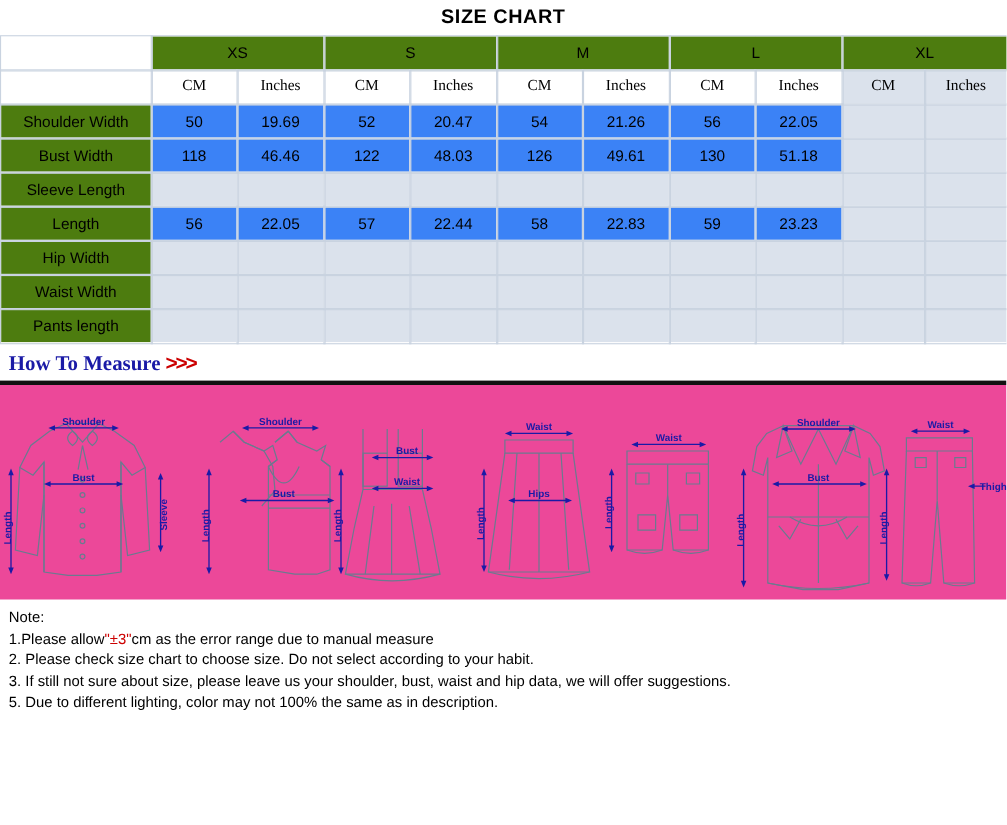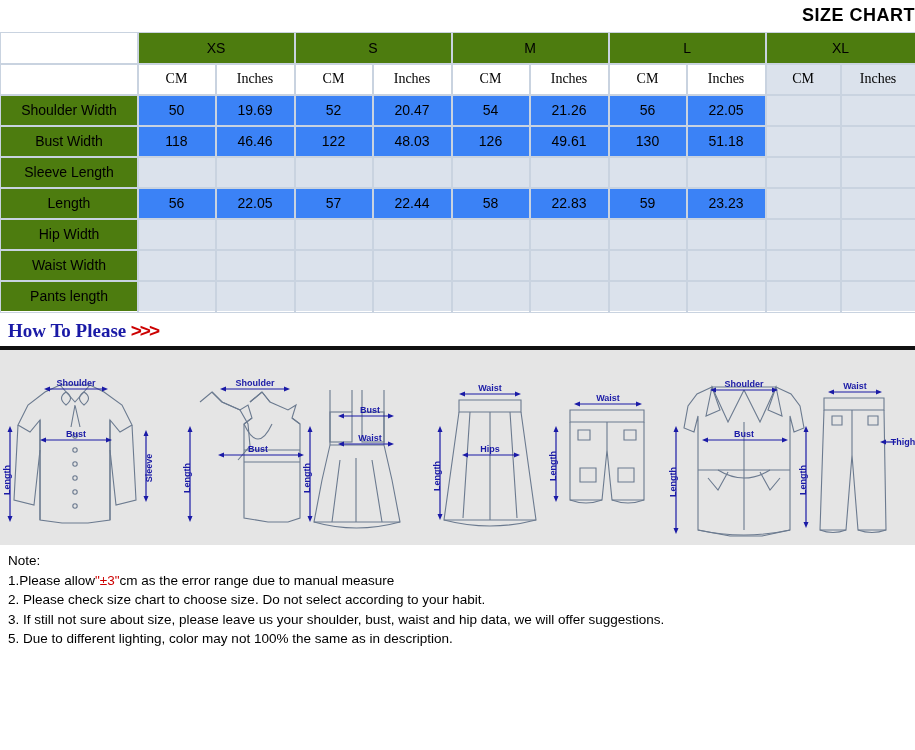--- a/index.html
+++ b/index.html
@@ -15,21 +15,21 @@
     overflow: hidden;
     position: relative;
   }
   .page {
     width: 915px;
     height: 750px;
     position: relative;
   }
   
   .chart-title {
-    text-align: right;
+    text-align: center;
     font-size: 18px;
     font-weight: bold;
     letter-spacing: 0.5px;
     padding: 5px 0 6px 0;
     color: #000;
   }
   
   table.size-chart {
     border-collapse: collapse;
     width: 915px;
@@ -98,21 +98,21 @@
   .hr-thick {
     height: 4px;
     background: #111;
     margin: 4px 0 0 0;
     width: 915px;
   }
   .figures {
     position: relative;
     width: 915px;
     height: 195px;
-    background: #e5e5e5;
+    background: #ec4899;
   }
   .figures svg { display: block; }
   
   .notes {
     padding: 6px 0 0 8px;
     font-size: 13.5px;
     line-height: 19.5px;
     color: #000;
   }
   .notes .n-line { white-space: nowrap; }
@@ -251,21 +251,21 @@
         <td class="val cell-shaded"></td>
         <td class="val cell-shaded"></td>
         <td class="val cell-shaded"></td>
         <td class="val cell-shaded"></td>
         <td class="val cell-shaded"></td>
       </tr>
     </tbody>
   </table>
 
   <div class="howto">
-    <span class="howto-title">How To Please</span>
+    <span class="howto-title">How To Measure</span>
     <span class="howto-arrows">&gt;&gt;&gt;</span>
   </div>
   <div class="hr-thick"></div>
 
   <div class="figures">
     <svg width="915" height="195" viewBox="0 0 915 195" xmlns="http://www.w3.org/2000/svg">
       <g fill="none" stroke="#6b7a8f" stroke-width="1.1">
 
         <g>
           <path d="M60 35 L45 42 L28 55 L18 75 L30 82 L40 70 L40 170 L62 173 L88 173 L110 170 L110 70 L120 82 L132 75 L122 55 L104 42 L90 35 Z"></path>

